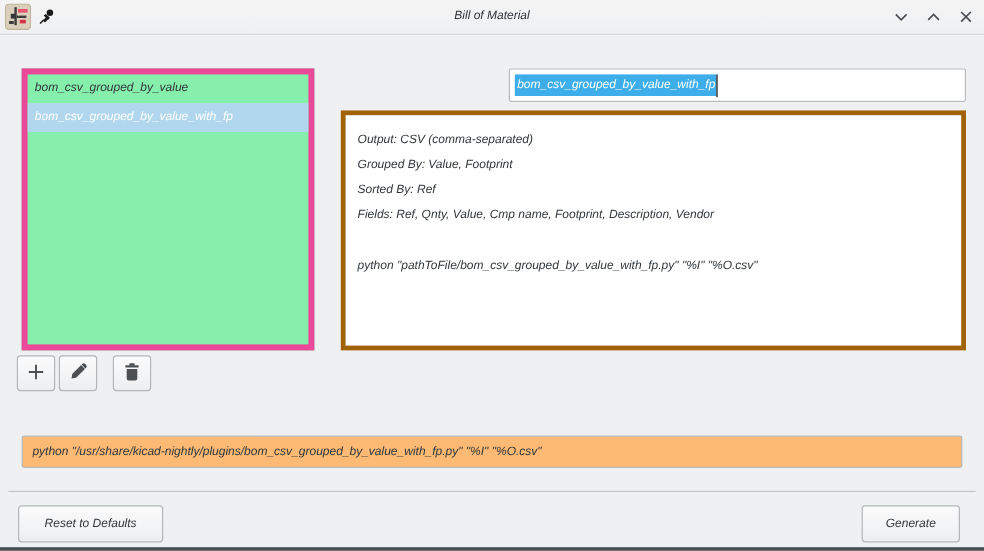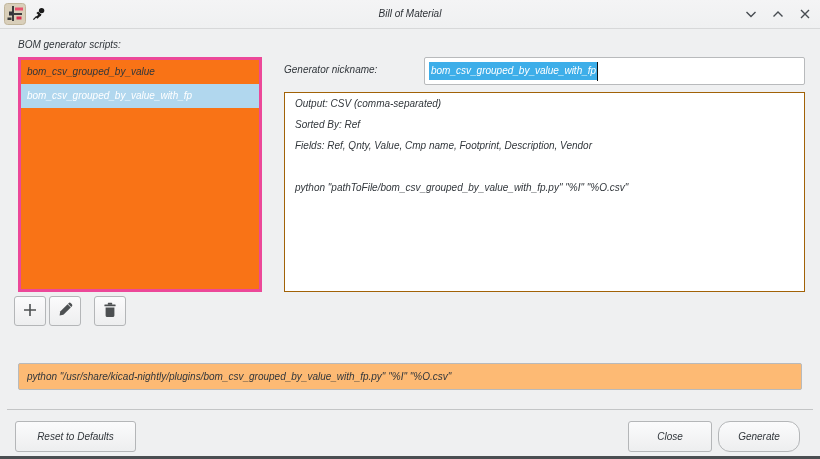--- a/index.html
+++ b/index.html
@@ -22,21 +22,21 @@
   .title{
     position:absolute;left:0;right:0;top:0;height:28px;line-height:28px;
     text-align:center;color:#2f3338;
   }
   .win-controls{position:absolute;right:6px;top:0;height:28px;display:flex;align-items:center;gap:9px;}
   .win-btn{width:18px;height:18px;display:flex;align-items:center;justify-content:center;cursor:default;}
   
   .scripts-label{position:absolute;left:18px;top:39px;}
   .listbox{
     position:absolute;left:18px;top:57px;width:244px;height:235px;box-sizing:border-box;
-    background:#f97316;border:3px solid #ec4899;
+    background:#86efac;border:5px solid #ec4899;
   }
   .list-item{height:24px;line-height:24px;padding:0 6px;white-space:nowrap;overflow:hidden;}
   .list-item.selected{background:#b1d7ee;color:#ffffff;}
   .tool-btn{
     position:absolute;top:296px;width:32px;height:30px;box-sizing:border-box;
     background:linear-gradient(#fbfbfc,#edeeef);
     border:1px solid #b4b6b8;border-radius:3px;
     display:flex;align-items:center;justify-content:center;padding:0;
   }
   .tool-btn.add{left:14px;}
@@ -46,22 +46,22 @@
   .nickname-label{position:absolute;left:284px;top:64px;}
   .nickname-input{
     position:absolute;left:424px;top:57px;width:381px;height:28px;box-sizing:border-box;
     background:#ffffff;border:1px solid #b8babc;border-radius:2px;
     display:flex;align-items:center;padding:0 4px;
   }
   .sel-text{background:#3daee9;color:#ffffff;padding:3px 1px 4px 2px;white-space:nowrap;}
   .caret{width:1px;height:19px;background:#111;}
   .info-panel{
     position:absolute;left:284px;top:92px;width:521px;height:200px;box-sizing:border-box;
-    background:#ffffff;border:1px solid #a16207;
-    padding:0 10px;line-height:21px;
+    background:#ffffff;border:4px solid #a16207;
+    padding:10px 10px;line-height:21px;
   }
   .info-line{min-height:21px;white-space:pre;}
   
   .cmd-label{position:absolute;left:18px;top:345px;}
   .cmd-input{
     position:absolute;left:18px;top:363px;width:784px;height:27px;box-sizing:border-box;
     background:#fdba74;border:1px solid #b8babc;border-radius:2px;
     padding:0 8px;font:inherit;color:#31363b;
   }
   
@@ -69,21 +69,21 @@
   .btn{
     position:absolute;top:421px;height:31px;box-sizing:border-box;
     background:linear-gradient(#fbfbfc,#edeeef);
     border:1px solid #b4b6b8;border-radius:3px;
     font:inherit;color:#31363b;
     display:flex;align-items:center;justify-content:center;gap:6px;
   }
   .btn-reset{left:15px;width:121px;}
   .btn-help{left:537px;width:84px;}
   .btn-close{left:628px;width:84px;}
-  .btn-generate{left:718px;width:82px;border-radius:12px;}
+  .btn-generate{left:718px;width:82px;}
 </style>
 </head>
 <body>
 
 <div class="window">
 
   <div class="titlebar">
     <span class="app-icon">
       <svg width="22" height="22" viewBox="0 0 22 22">
         <rect x="0.5" y="0.5" width="21" height="21" rx="3" fill="#d9cfba" stroke="#c0b59b"></rect>
@@ -118,21 +118,20 @@
           </svg>
       </span>
       <span class="win-btn">
         <svg width="14" height="14" viewBox="0 0 14 14">
             <path d="M3 3 L11 11 M11 3 L3 11" fill="none" stroke="#474c51" stroke-width="1.4"></path>
           </svg>
       </span>
     </div>
   </div>
 
-  <div class="scripts-label">BOM generator scripts:</div>
   <div class="listbox">
     <div class="list-item">bom_csv_grouped_by_value</div>
     <div class="list-item selected">bom_csv_grouped_by_value_with_fp</div>
   </div>
 
   <button class="tool-btn add">
     <span>
       <svg width="18" height="18" viewBox="0 0 18 18">
           <path d="M9 3 V15 M3 9 H15" stroke="#4d5052" stroke-width="1.6" fill="none"></path>
         </svg>
@@ -149,34 +148,33 @@
   <button class="tool-btn del">
     <span>
       <svg width="18" height="18" viewBox="0 0 18 18">
         <rect x="6.8" y="1.8" width="4.4" height="2" rx="0.6" fill="#4d5052"></rect>
         <rect x="3.4" y="3.4" width="11.2" height="1.8" rx="0.5" fill="#4d5052"></rect>
         <path d="M4.6 6.4 h8.8 v8 a1.6 1.6 0 0 1 -1.6 1.6 h-5.6 a1.6 1.6 0 0 1 -1.6 -1.6 Z" fill="#4d5052"></path>
       </svg>
     </span>
   </button>
 
-  <div class="nickname-label">Generator nickname:</div>
   <div class="nickname-input">
     <span class="sel-text">bom_csv_grouped_by_value_with_fp</span>
     <span class="caret"></span>
   </div>
 
   <div class="info-panel">
     <div class="info-line">Output: CSV (comma-separated)</div>
+    <div class="info-line">Grouped By: Value, Footprint</div>
     <div class="info-line">Sorted By: Ref</div>
     <div class="info-line">Fields: Ref, Qnty, Value, Cmp name, Footprint, Description, Vendor</div>
     <div class="info-line"></div>
     <div class="info-line">python "pathToFile/bom_csv_grouped_by_value_with_fp.py" "%I" "%O.csv"</div>
   </div>
 
   <input class="cmd-input" type="text" value="python &quot;/usr/share/kicad-nightly/plugins/bom_csv_grouped_by_value_with_fp.py&quot; &quot;%I&quot; &quot;%O.csv&quot;" style="">
 
   <div class="separator"></div>
   <button class="btn btn-reset">Reset to Defaults</button>
-  <button class="btn btn-close">Close</button>
   <button class="btn btn-generate">Generate</button>
 
 </div>
 
 </body></html>

